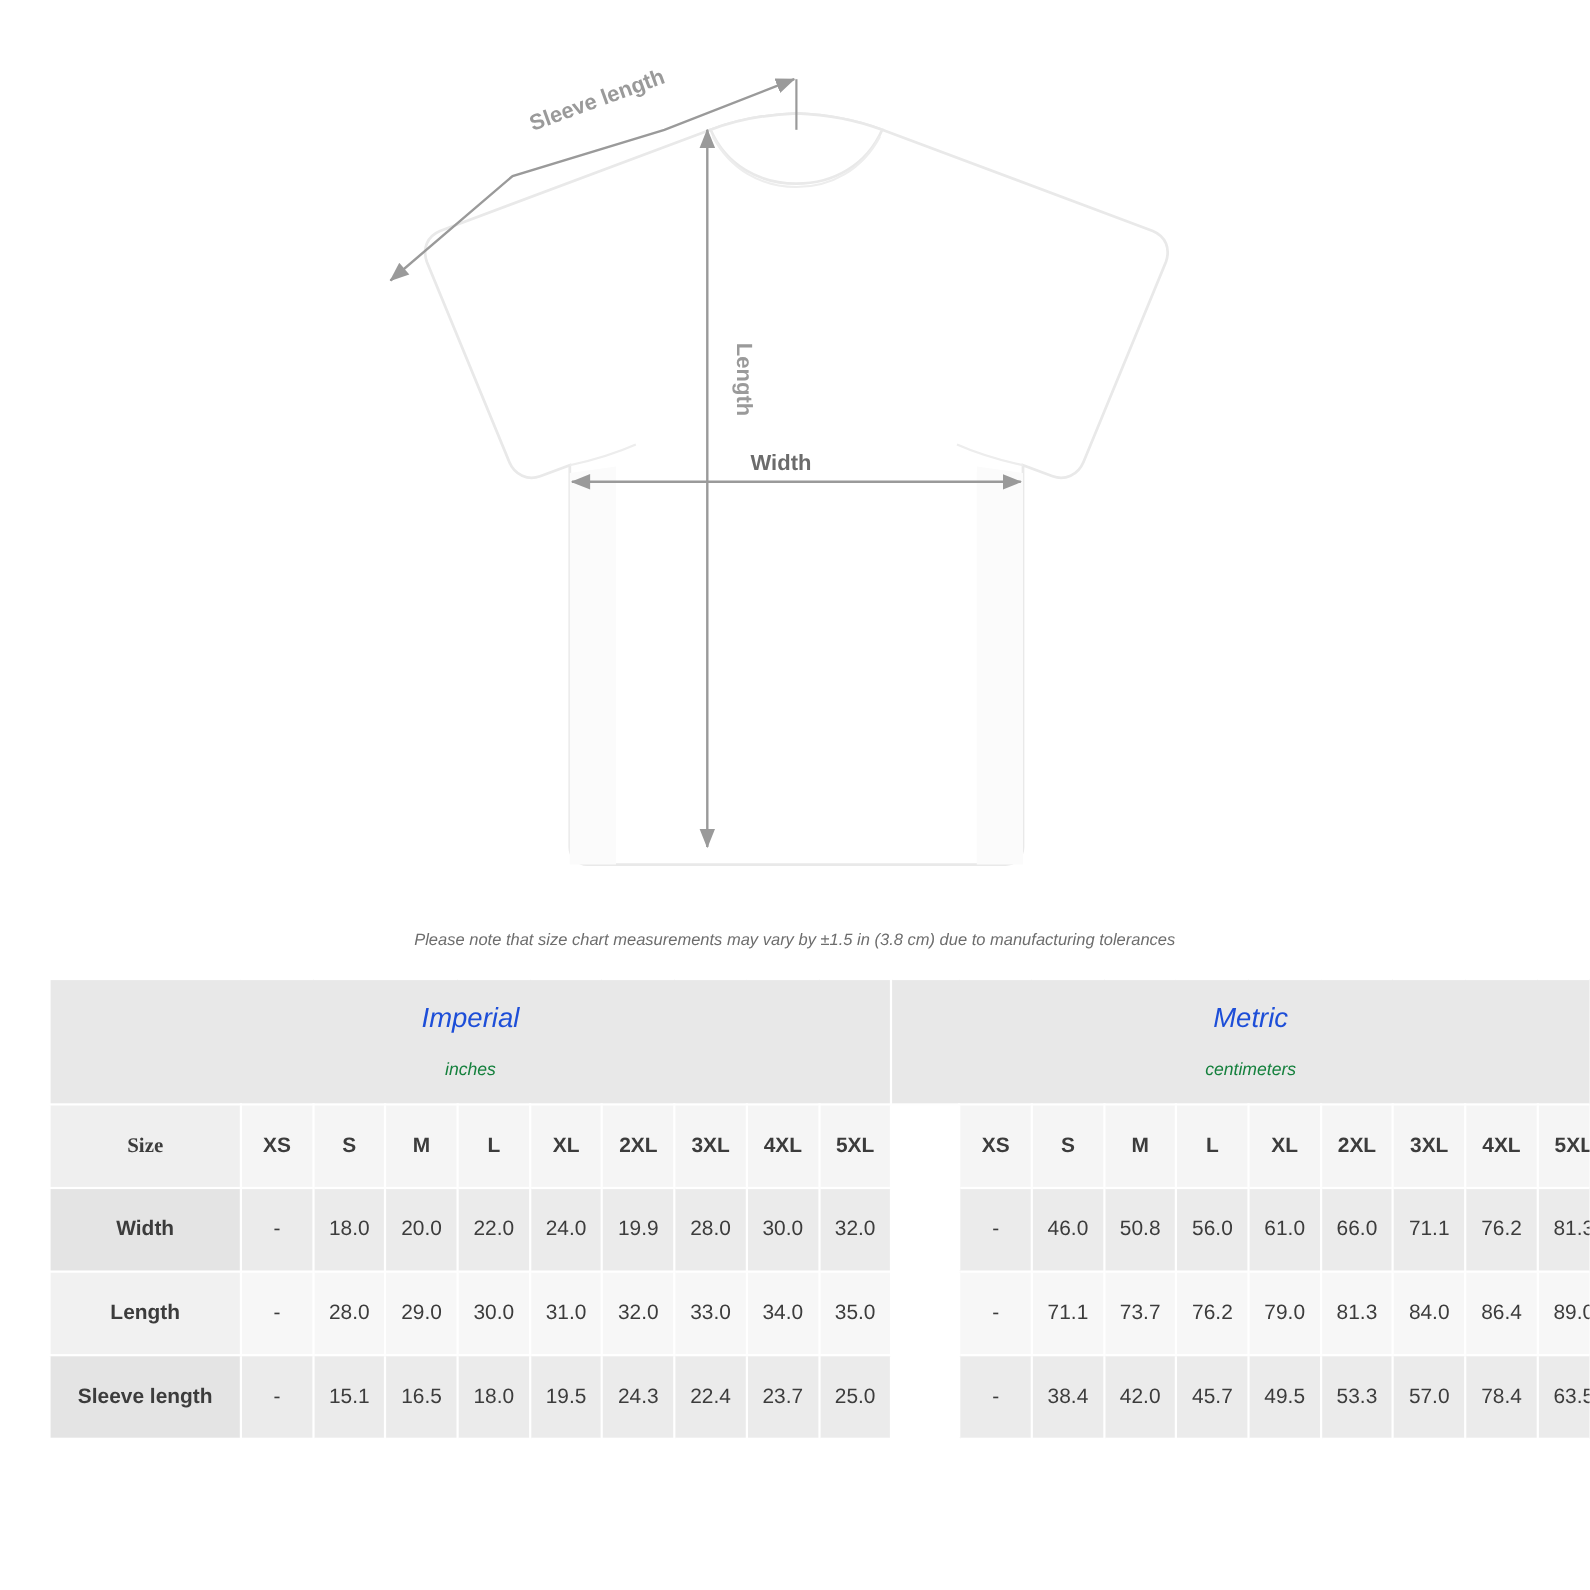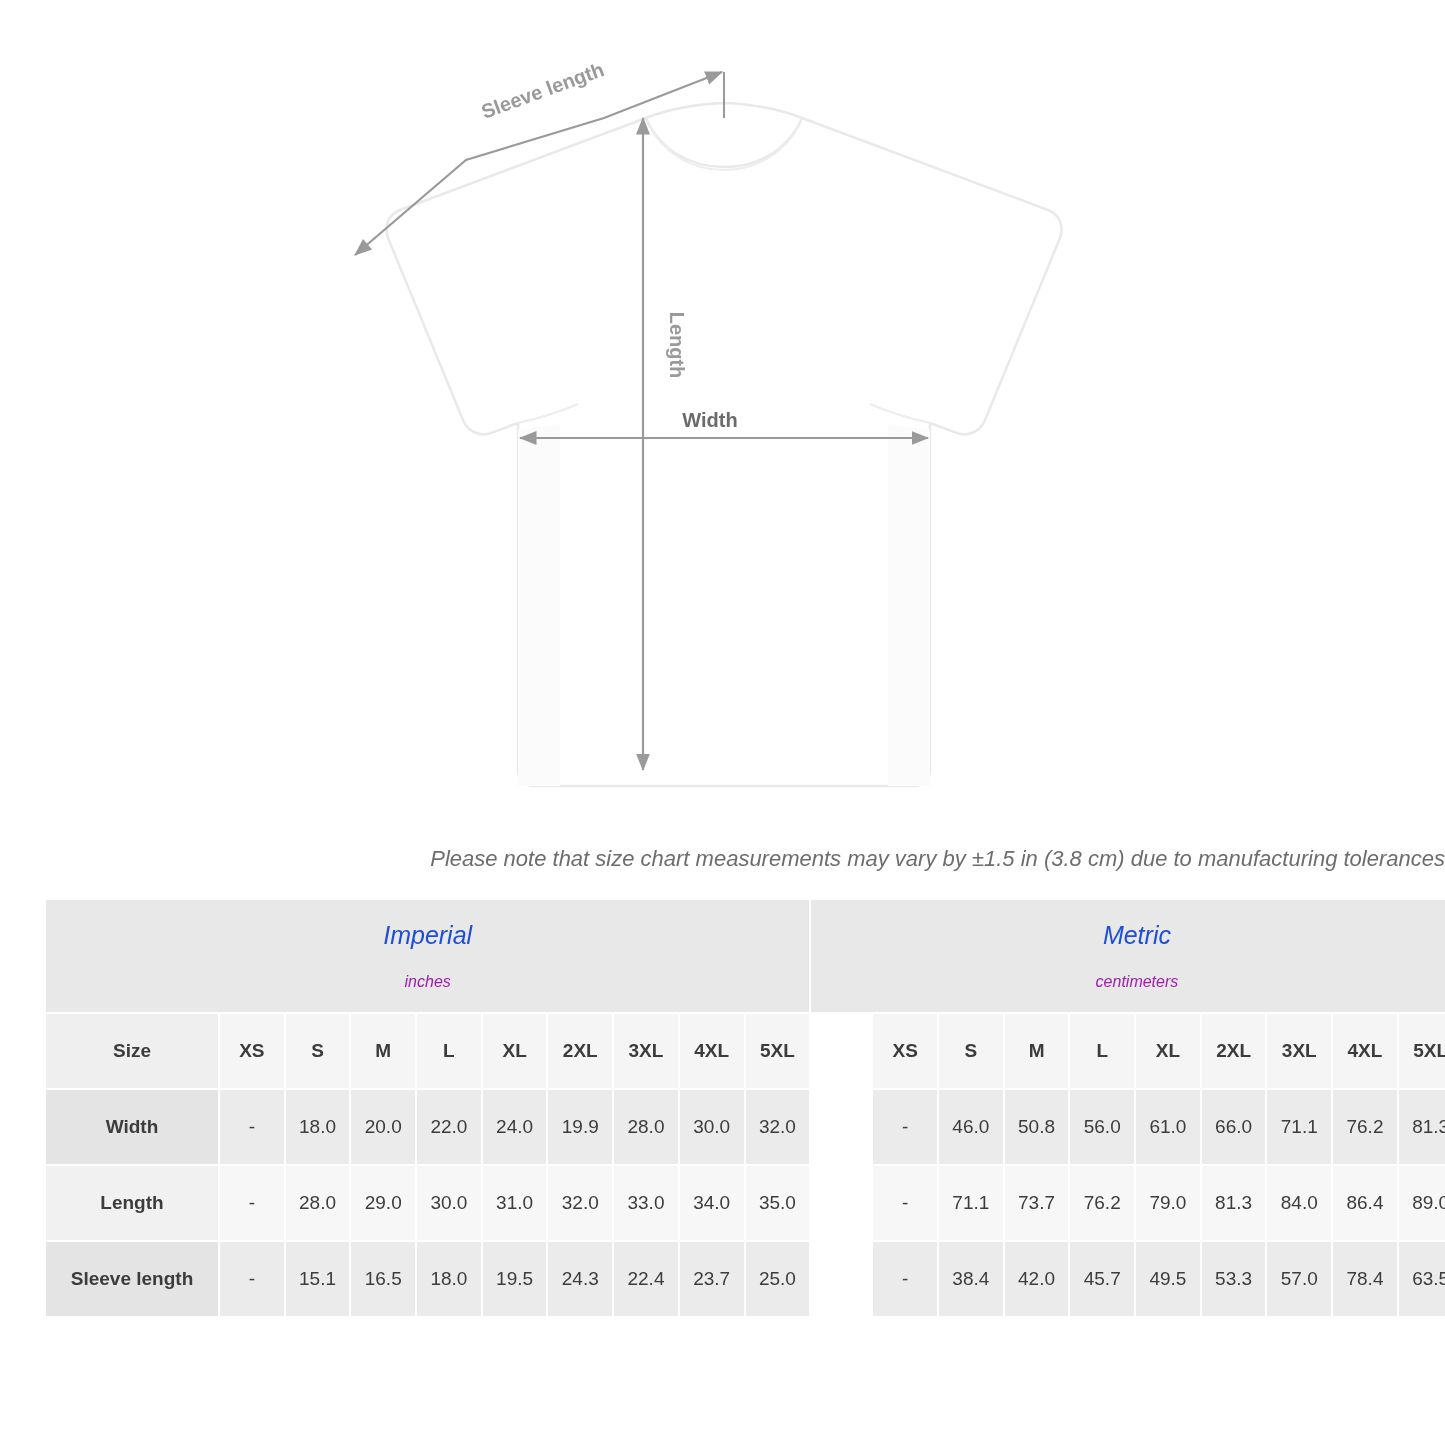--- a/index.html
+++ b/index.html
@@ -36,25 +36,24 @@
     text-align: center;
     margin-top: 6px;
   }
   .chart-title {
     font-size: 29px;
     font-weight: bold;
     color: #2f2f2f;
     letter-spacing: 0.2px;
   }
   .chart-note {
-    font-size: 22px;
+    font-size: 15px;
     font-style: italic;
     color: #6d6d6d;
     margin-top: 16px;
-    text-align: right;
   }
 
   
   .table-wrap {
     margin: 26px 44px 0 44px;
     width: 1357px;
   }
   table.size-table {
     border-collapse: collapse;
     width: 100%;
@@ -75,34 +74,35 @@
   }
   .unit-name {
     font-size: 25px;
     font-style: italic;
     font-weight: normal;
     color: #1d4ed8;
   }
   .unit-sub {
     font-size: 16px;
     font-style: italic;
-    color: #a21caf;
+    color: #15803d;
     margin-top: 23px;
   }
 
   tr.head-row td {
     height: 74px;
     background: #f5f5f5;
     font-size: 19px;
     color: #3c3c3c;
     font-weight: bold;
   }
   tr.head-row td.rowlabel {
     background: #efefef;
     font-size: 19px;
+    font-family: Liberation Serif, serif;
   }
 
   tr.data-row td {
     height: 74px;
     font-size: 19px;
     color: #3c3c3c;
   }
   tr.data-row.odd td { background: #ebebeb; }
   tr.data-row.even td { background: #f7f7f7; }
   tr.data-row td.rowlabel {

